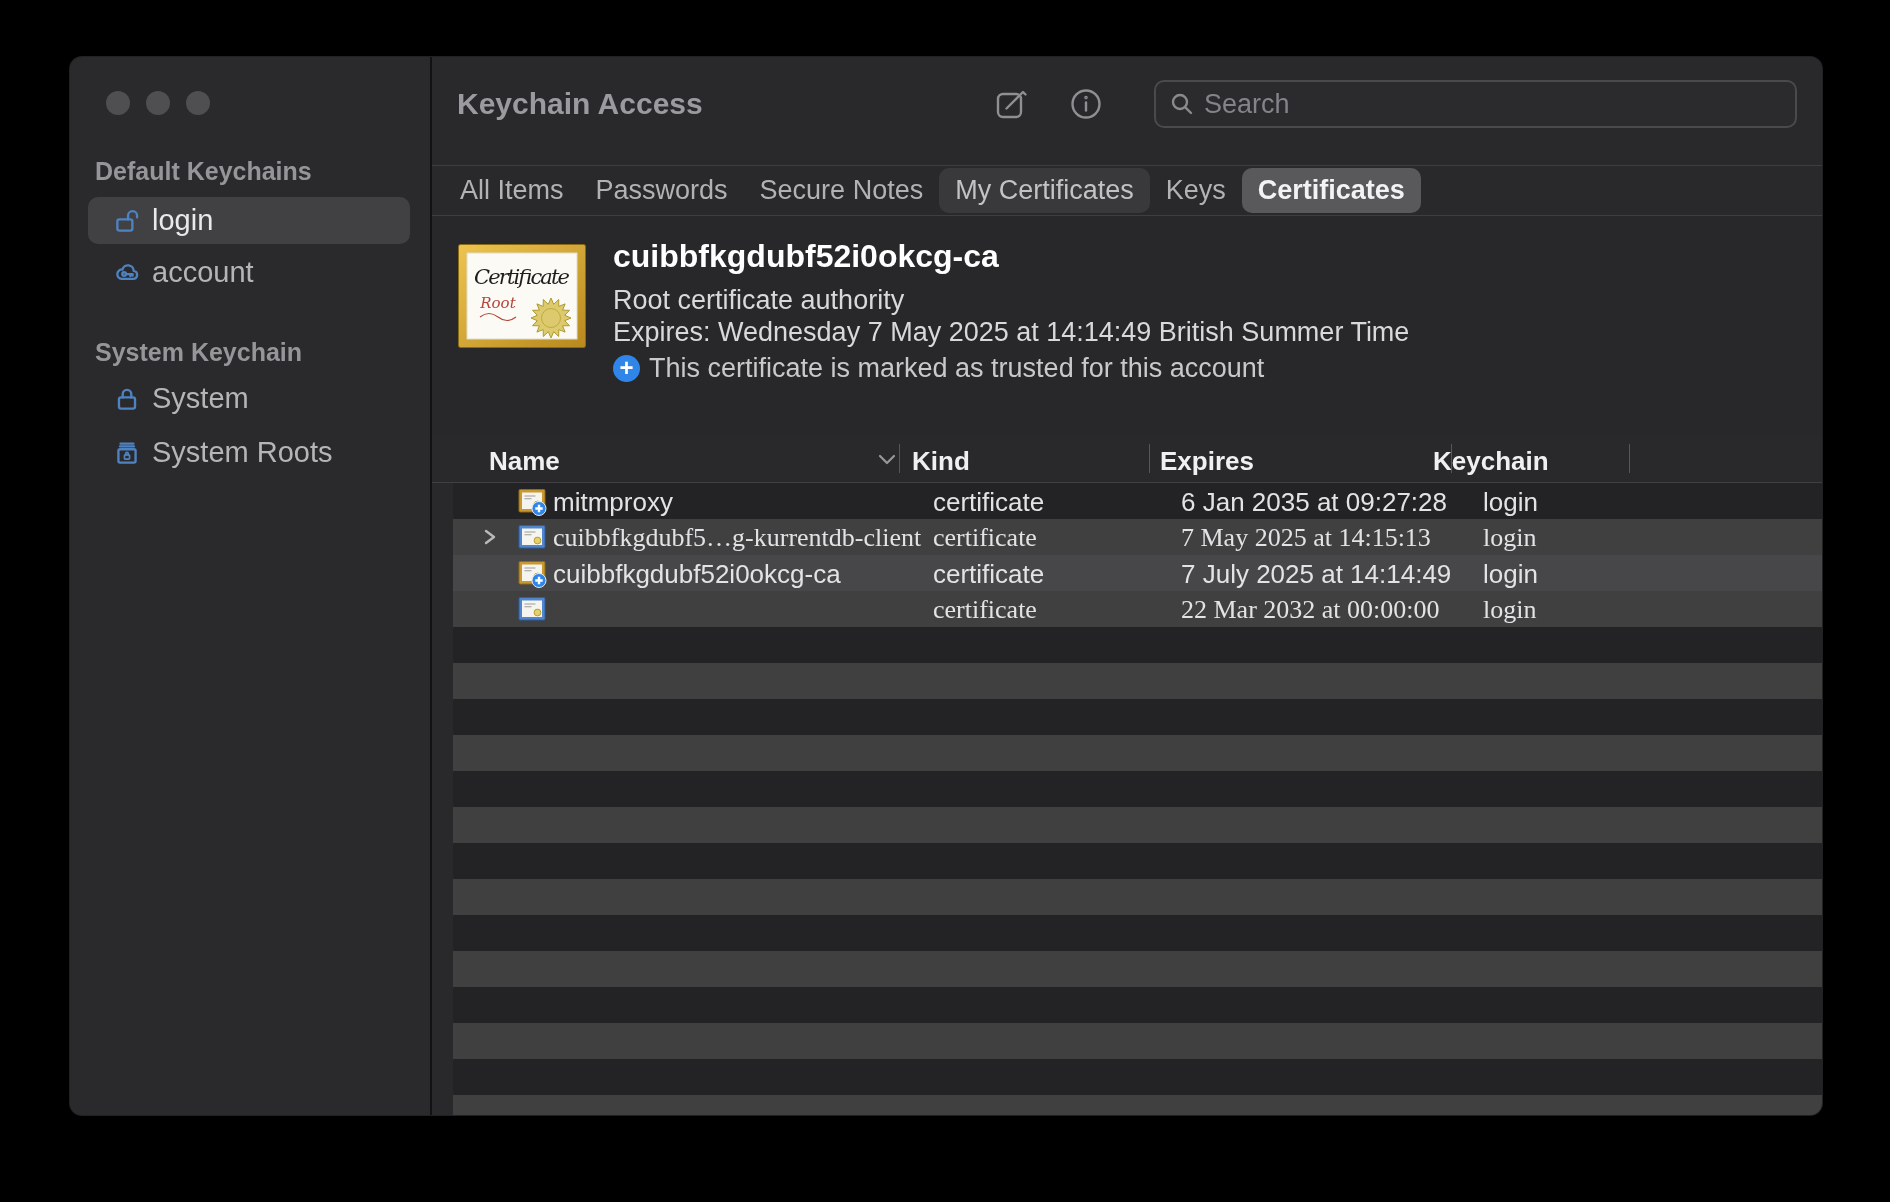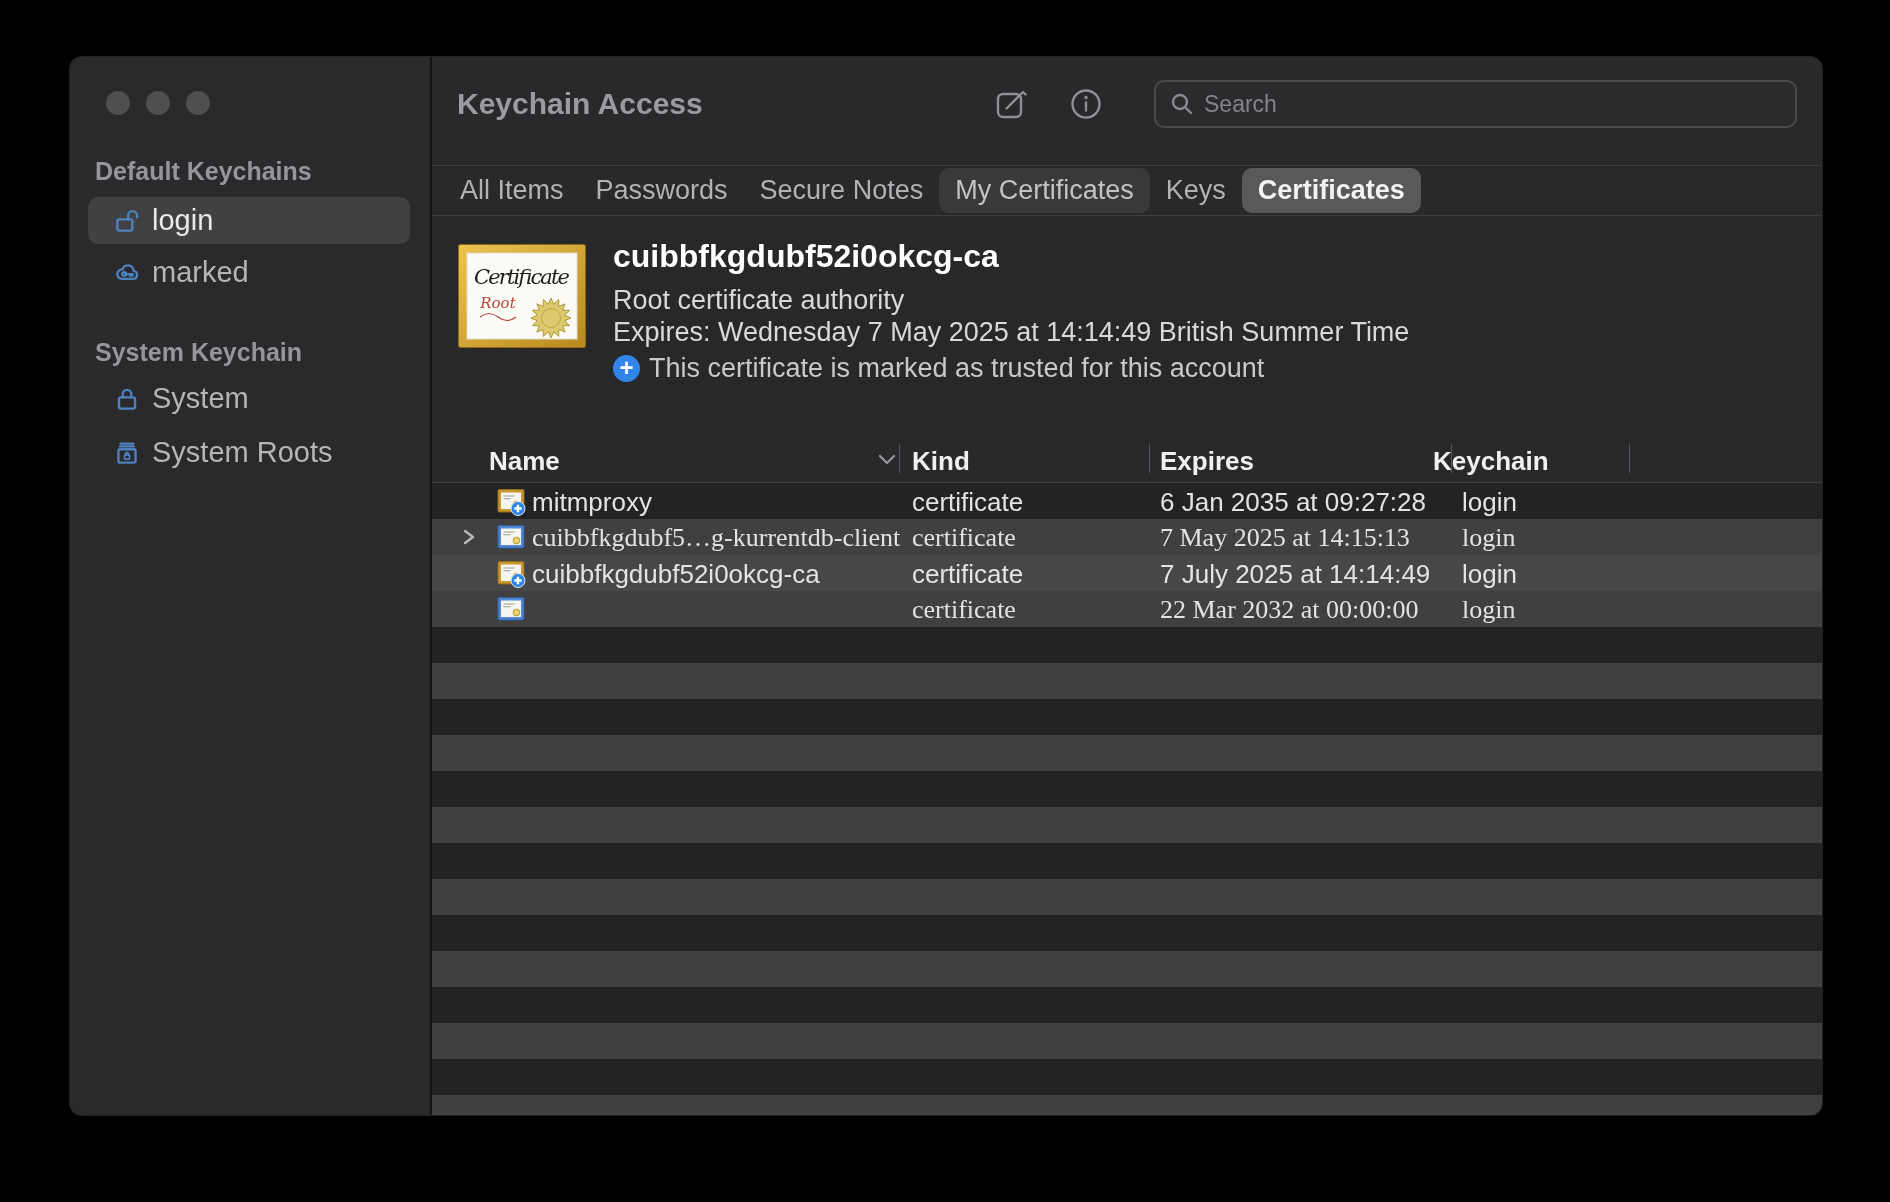--- a/index.html
+++ b/index.html
@@ -29,21 +29,21 @@
 
   .toolbar { height:109px; flex:none; position:relative; border-bottom:1px solid #3e3e41; }
   .win-title { position:absolute; left:25px; top:30px; font-size:30px; font-weight:bold; color:#9b9b9f; }
   .tb-btn { position:absolute; top:25px; width:44px; height:44px; }
   .tb-btn svg { fill:none; stroke:#8f8f93; stroke-width:2.4; stroke-linecap:round; stroke-linejoin:round; }
   .search { position:absolute; left:722px; top:23px; width:643px; height:48px;
             border:2px solid #4a4a4d; border-radius:10px; display:flex; align-items:center;
             padding:0 14px; gap:10px; background:#2b2b2d; }
   .search svg { flex:none; fill:none; stroke:#8a8a8e; stroke-width:2.4; stroke-linecap:round; }
   .search input { flex:1; background:transparent; border:none; outline:none;
-                  font-family:inherit; font-size:23px; color:#dddde0; }
+                  font-family:inherit; font-size:27px; color:#dddde0; }
   .search input::placeholder { color:#83838a; }
 
   .tabbar { height:50px; flex:none; display:flex; align-items:center; padding-left:12px;
             border-bottom:1px solid #3e3e41; }
   .tab { font-size:27px; color:#b2b2b5; padding:7px 16px; border-radius:10px; white-space:nowrap; }
   .tab.hl  { background:#39393c; color:#c3c3c6; }
   .tab.sel { background:var(--selTab); color:#f3f3f5; font-weight:bold; }
 
   .detail { height:218px; flex:none; position:relative; background:#28282a; }
   .cert-art { position:absolute; left:26px; top:28px; }
@@ -55,21 +55,21 @@
                 display:flex; align-items:center; justify-content:center;
                 font-size:24px; font-weight:bold; line-height:1; flex:none; }
   .d-trust .d-line { color:#c9c9cc; }
 
   .thead { height:49px; flex:none; position:relative; border-bottom:1px solid #404043; background:#29292b; }
   .th { position:absolute; top:12px; font-size:26px; font-weight:bold; color:#f0f0f2; white-space:nowrap; }
   .th-div { position:absolute; top:10px; width:1px; height:29px; background:#55555a; }
   .sort-ind { position:absolute; left:444px; top:19px; }
 
   .tbody { flex:1; overflow:hidden; }
-  .row { height:36px; position:relative; }
+  .row { height:36px; position:relative;margin-left:21px; }
   .row.odd  { background:#232325; }
   .row.even { background:#404040;font-family:Liberation Serif, serif; }
   .row.sel  { background:var(--selRow); }
   .row > span { position:absolute; top:4px; font-size:26px; color:#e3e3e5; white-space:nowrap; }
   .row-cert { position:absolute; left:64px; top:3px; }
   .disc { position:absolute; left:30px; top:9px; }
 </style>
 </head>
 <body>
 
@@ -95,21 +95,21 @@
     </div>
 
     <div class="side-item" style="top:192px">
       <svg viewBox="0 0 28 28">
         <g class="sb-ico">
           <path d="M9 19.5 h10.7 a3.8 3.8 0 0 0 .5 -7.55 A5.3 5.3 0 0 0 9.8 10.7 A4.35 4.35 0 0 0 9 19.5 z"></path>
           <circle cx="11.3" cy="15" r="1.7"></circle>
           <path d="M13.1 15 h6.1 M17.1 15 v1.9 M19.2 15 v1.4"></path>
         </g>
       </svg>
-      <span>marked</span>
+      <span>account</span>
     </div>
 
     <div class="side-title" style="top:281px">System Keychain</div>
 
     <div class="side-item" style="top:372px">
       <svg viewBox="0 0 28 28">
         <g class="sb-ico">
           <rect x="6" y="10.5" width="16" height="12.5" rx="1.5"></rect>
           <path d="M7.5 7.8 h13 M8 5.2 h12"></path>
           <rect x="11.6" y="15.8" width="4.8" height="4" rx="0.8" stroke-width="1.6"></rect>

